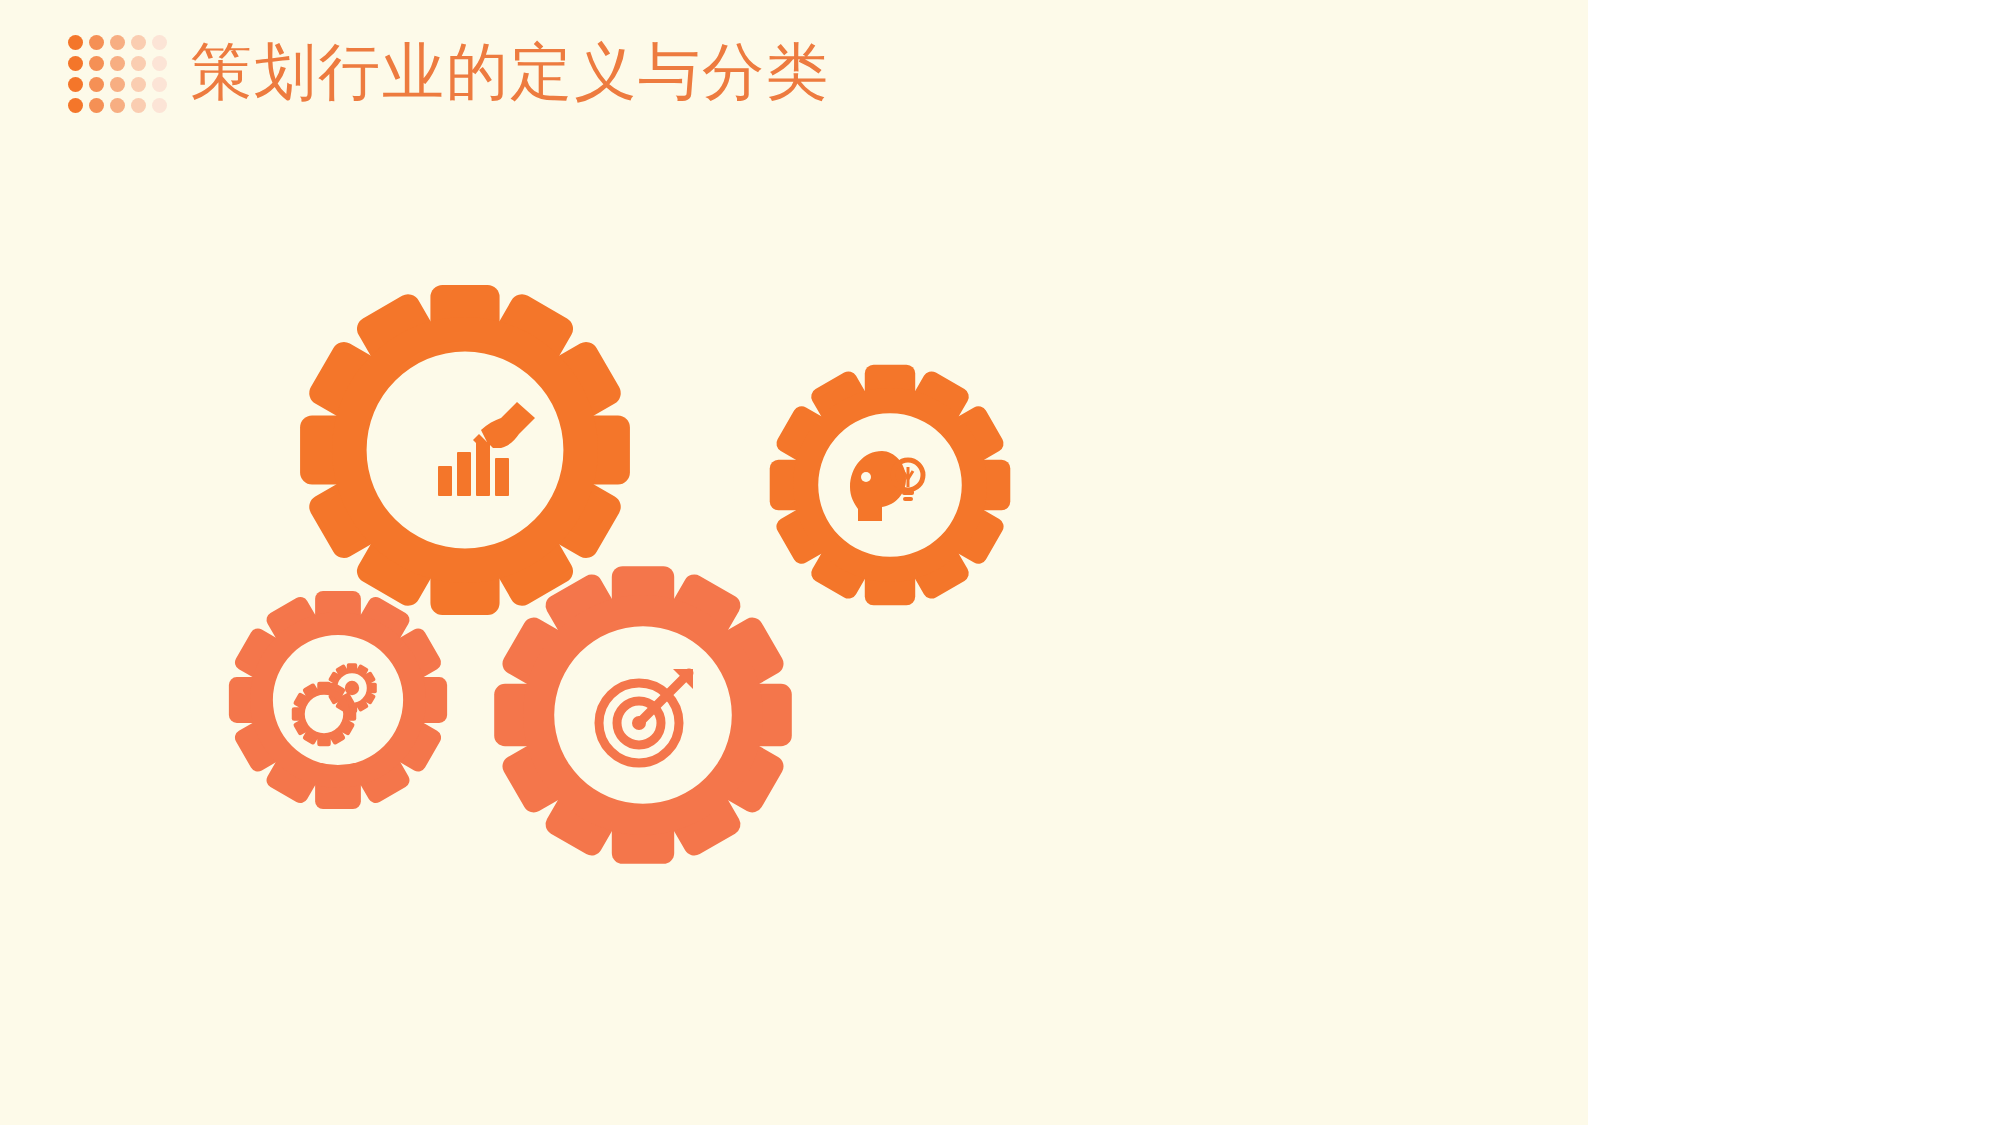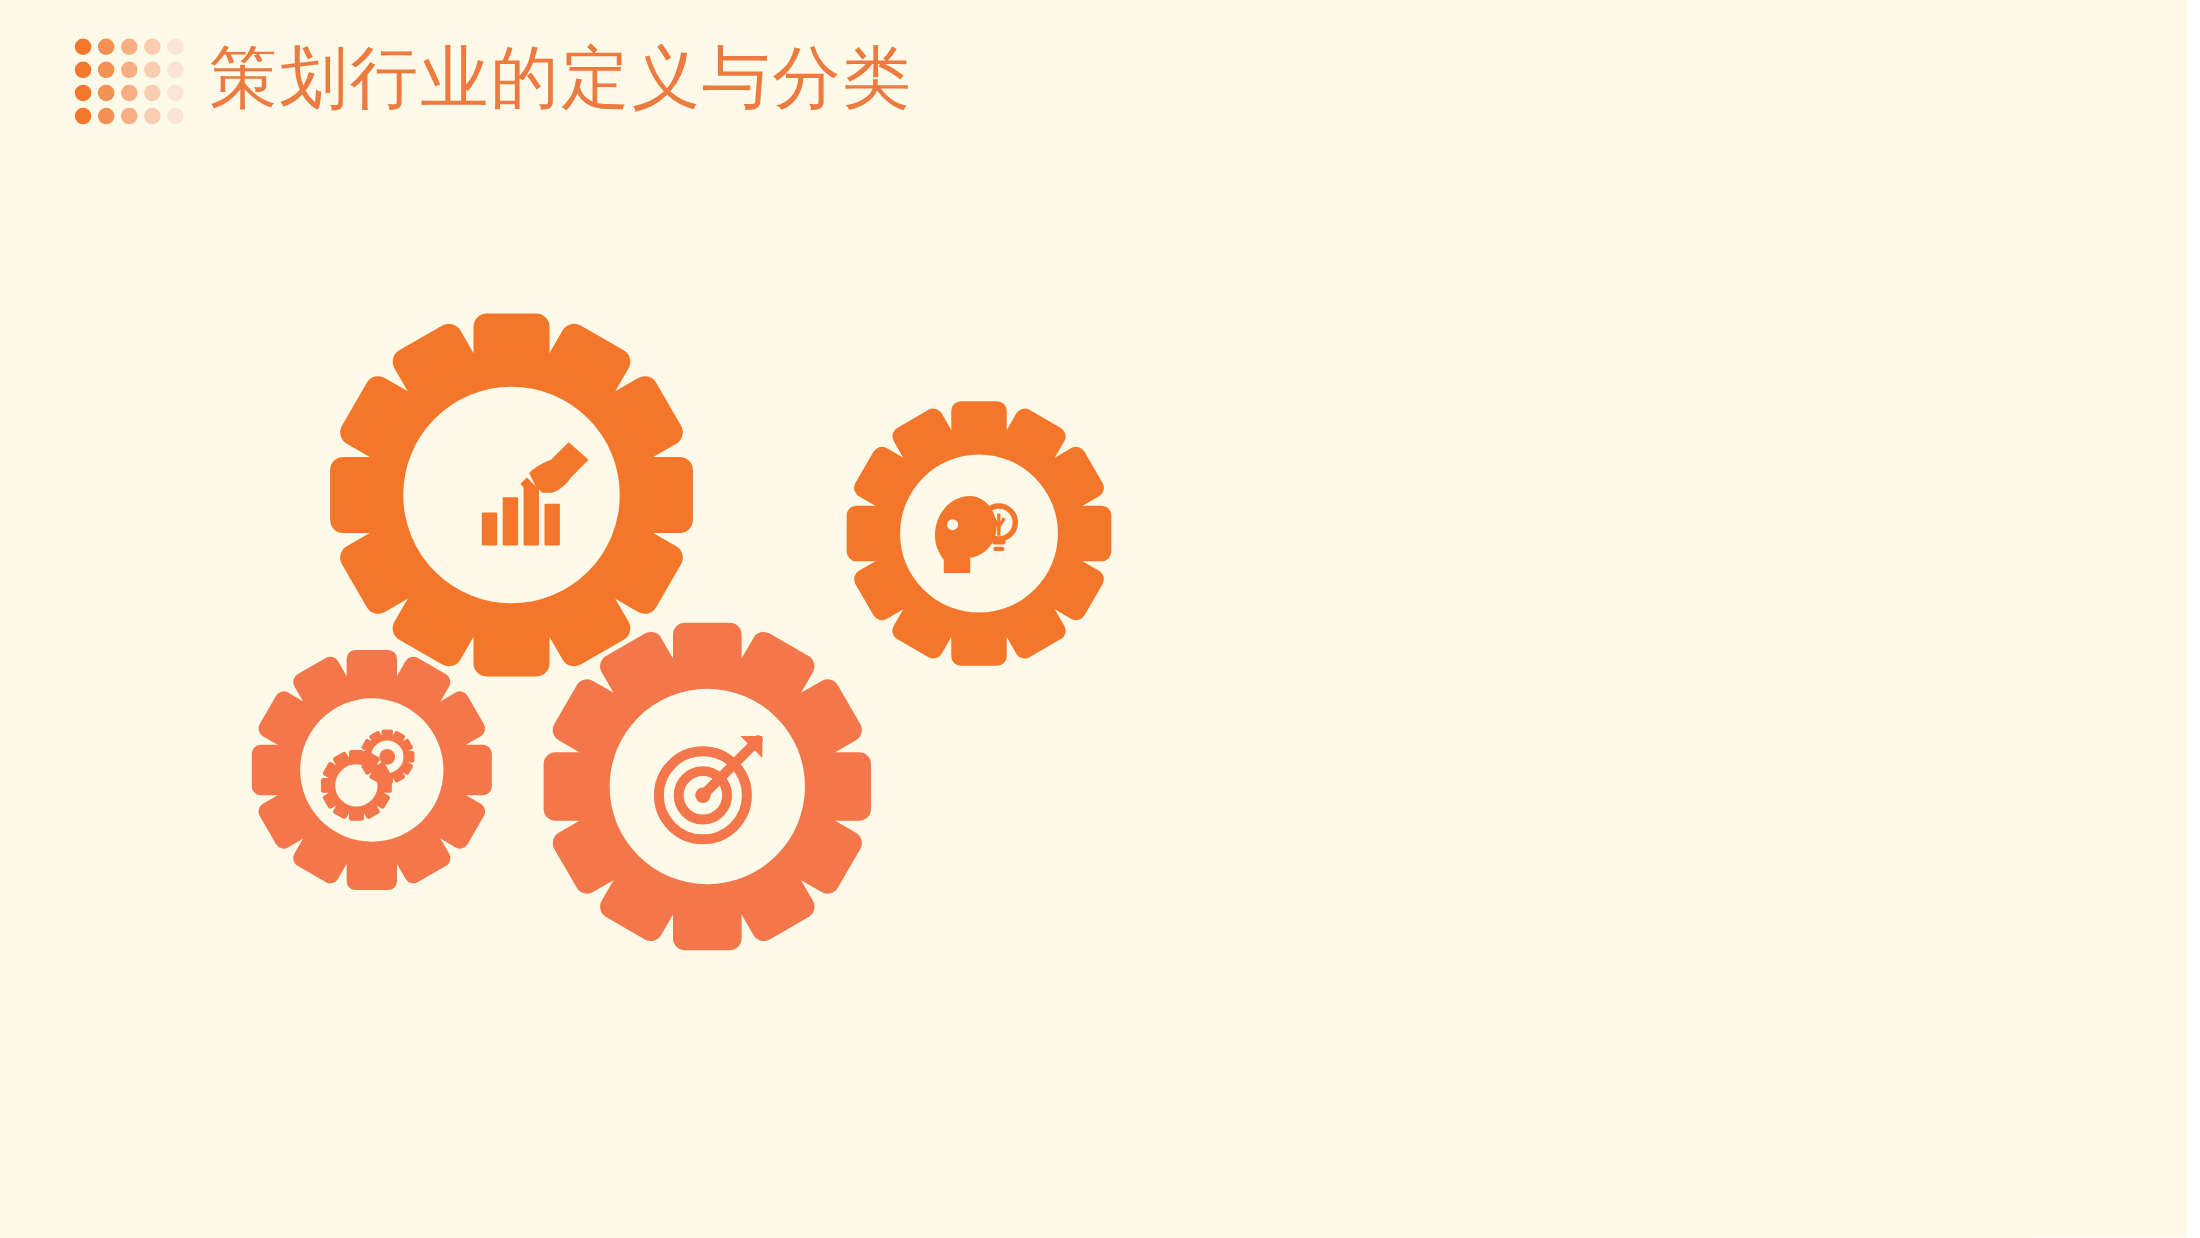--- a/index.html
+++ b/index.html
@@ -5,21 +5,21 @@
   html, body {
     margin: 0;
     padding: 0;
     background: #ffffff;
   }
   body {
     font-family: "Liberation Serif", "DejaVu Serif", serif;
   }
   .slide {
     position: relative;
-    width: 1988px;
+    width: 1588px;
     height: 1125px;
     background: #FDFAE9;
     overflow: hidden;
   }
 
   
   .header {
     position: absolute;
     left: 0;
     top: 0;

